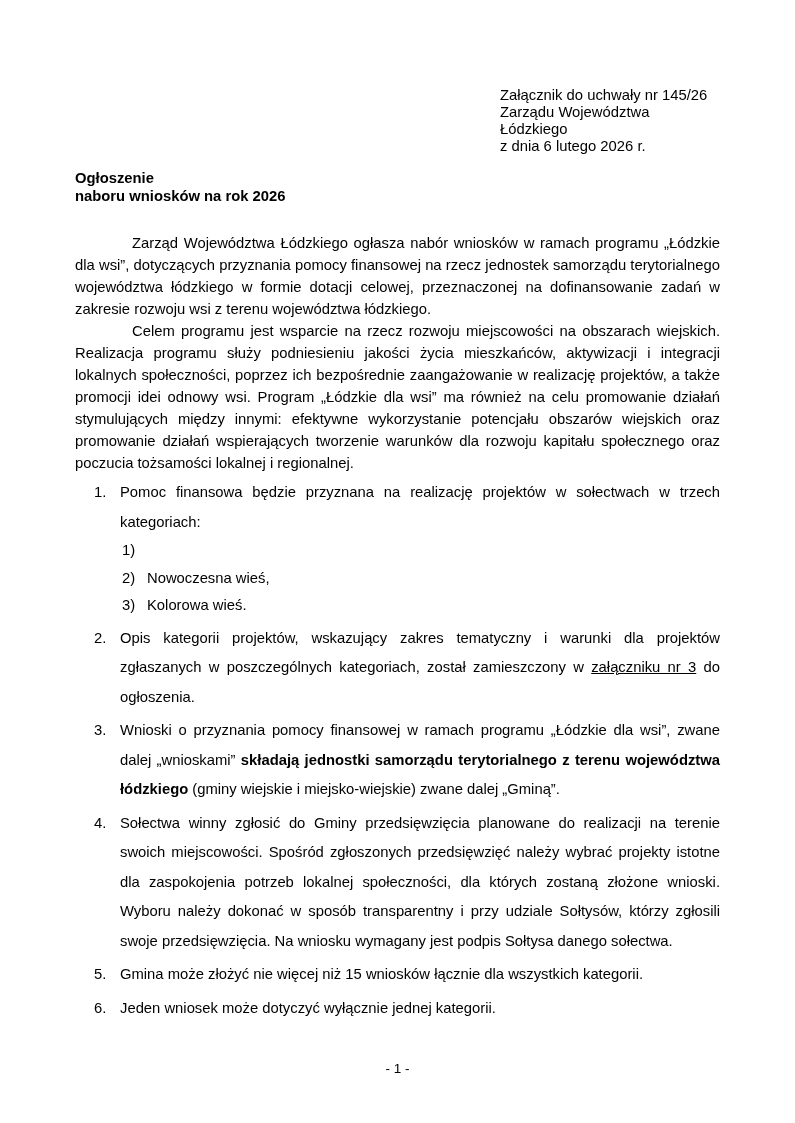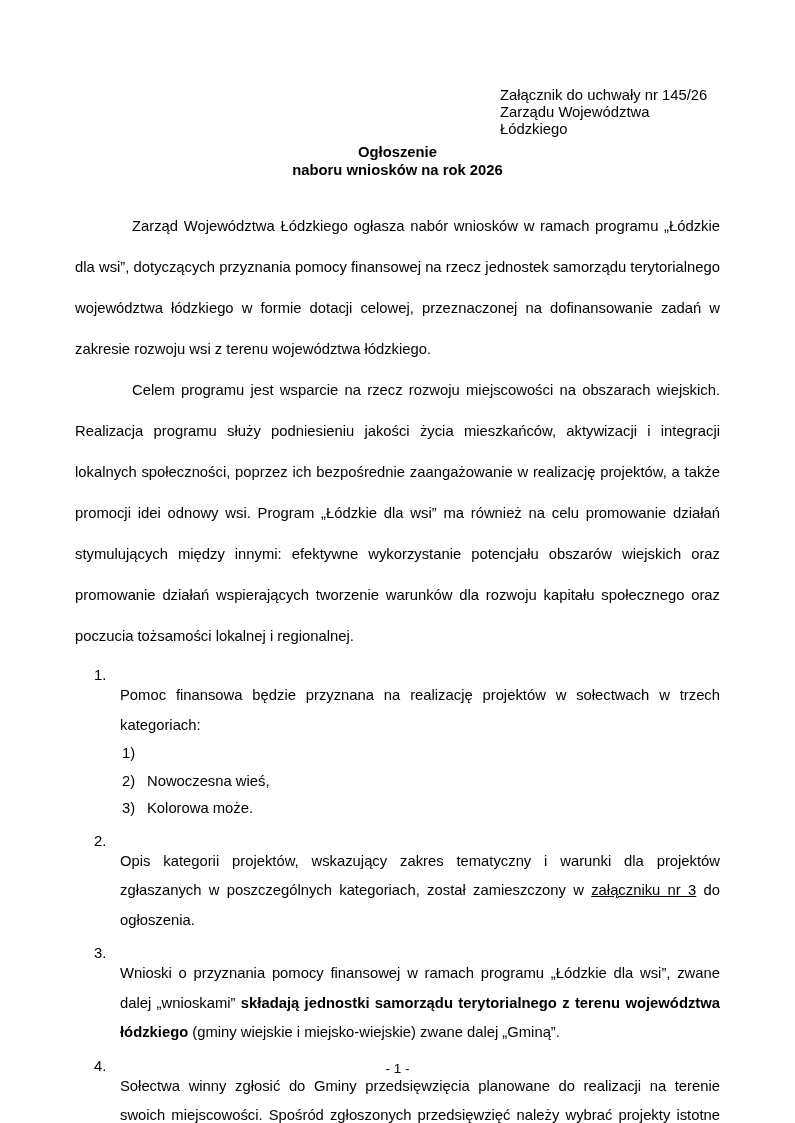--- a/index.html
+++ b/index.html
@@ -11,42 +11,42 @@
     color: #000000;
     font-family: "Liberation Sans", sans-serif;
     font-size: 14.8px;
     box-sizing: border-box;
     padding: 87px 75px 0 75px;
     overflow: hidden;
   }
   .annex {
     margin-left: 425px;
     line-height: 17px;
-    margin-bottom: 6px;
+    margin-bottom: 15px;
   }
   .title-block {
-    text-align: center;
+    text-align: left;
     font-weight: bold;
     line-height: 17.5px;
     margin-bottom: 27px;
   }
   .para {
     margin: 0;
     text-align: justify;
     text-indent: 57px;
-    line-height: 41px;
+    line-height: 22px;
   }
   .list { margin-top: 1px; }
   .li { display: flex; margin-top: 4px; }
   .li-num {
     flex: 0 0 26px;
     margin-left: 19px;
     line-height: 29.5px;
   }
-  .li-body { flex: 1; min-width: 0; margin-top: 20px; }
+  .li-body { flex: 1; min-width: 0; }
   .li-text { text-align: justify; line-height: 29.5px; }
   .subli { display: flex; line-height: 27.5px; margin-left: 2px; }
   .subli-num { flex: 0 0 25px; }
   .u { text-decoration: underline; }
   .b { font-weight: bold; }
   .footer {
     position: absolute;
     left: 0;
     right: 0;
     top: 1060px;
@@ -56,20 +56,21 @@
   }
 </style>
 </head>
 <body>
 
 <div class="page">
 
   <div class="annex">
     <div class="annex-line">Załącznik do uchwały nr 145/26</div>
     <div class="annex-line">Zarządu Województwa Łódzkiego</div>
+    <div class="annex-line">z dnia 6 lutego 2026 r.</div>
   </div>
 
   <div class="title-block">
     <div class="title-line">Ogłoszenie</div>
     <div class="title-line">naboru wniosków na rok 2026</div>
   </div>
 
   <p class="para">Zarząd Województwa Łódzkiego ogłasza nabór wniosków w ramach programu „Łódzkie dla wsi”, dotyczących przyznania pomocy finansowej na rzecz jednostek samorządu terytorialnego województwa łódzkiego w formie dotacji celowej, przeznaczonej na dofinansowanie zadań w zakresie rozwoju wsi z terenu województwa łódzkiego.</p>
   <p class="para">Celem programu jest wsparcie na rzecz rozwoju miejscowości na obszarach wiejskich. Realizacja programu służy podniesieniu jakości życia mieszkańców, aktywizacji i integracji lokalnych społeczności, poprzez ich bezpośrednie zaangażowanie w realizację projektów, a także promocji idei odnowy wsi. Program „Łódzkie dla wsi” ma również na celu promowanie działań stymulujących między innymi: efektywne wykorzystanie potencjału obszarów wiejskich oraz promowanie działań wspierających tworzenie warunków dla rozwoju kapitału społecznego oraz poczucia tożsamości lokalnej i regionalnej.</p>
 
@@ -81,21 +82,21 @@
         <div class="li-text">Pomoc finansowa będzie przyznana na realizację projektów w sołectwach w trzech kategoriach:</div>
         <div class="subli">
           <span class="subli-num">1)</span>
         </div>
         <div class="subli">
           <span class="subli-num">2)</span>
           <span class="subli-text">Nowoczesna wieś,</span>
         </div>
         <div class="subli">
           <span class="subli-num">3)</span>
-          <span class="subli-text">Kolorowa może.</span>
+          <span class="subli-text">Kolorowa wieś.</span>
         </div>
       </div>
     </div>
 
     <div class="li">
       <span class="li-num">2.</span>
       <div class="li-body">
         <div class="li-text"><span>Opis kategorii projektów, wskazujący zakres tematyczny i warunki dla projektów zgłaszanych w poszczególnych kategoriach, został zamieszczony w </span><span class="u">załączniku nr  3</span><span> do ogłoszenia.</span></div>
       </div>
     </div>

